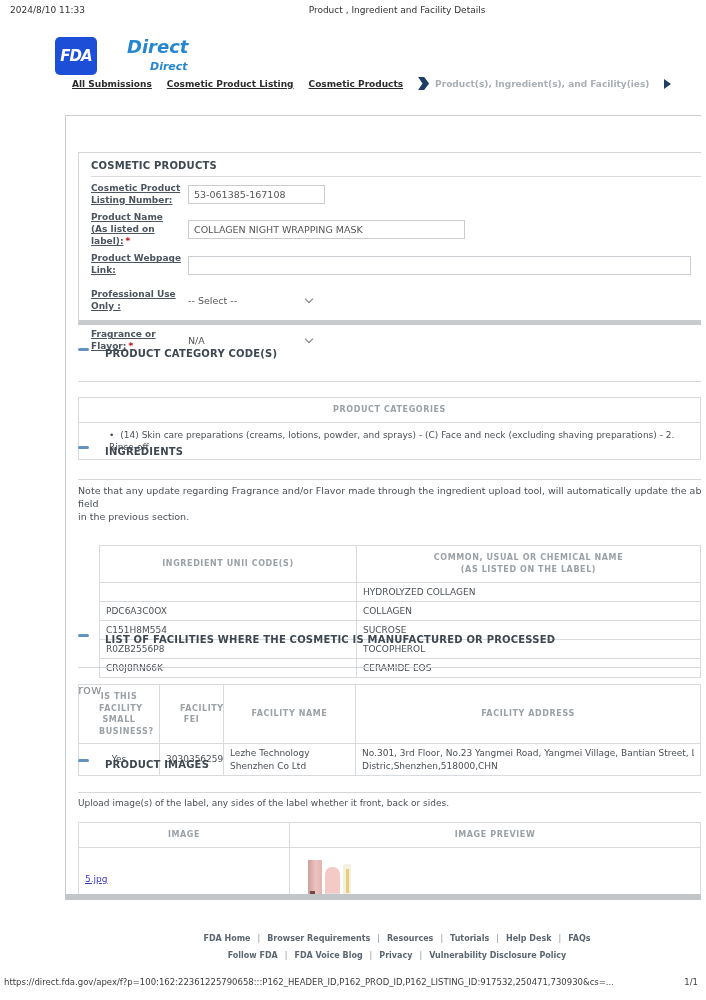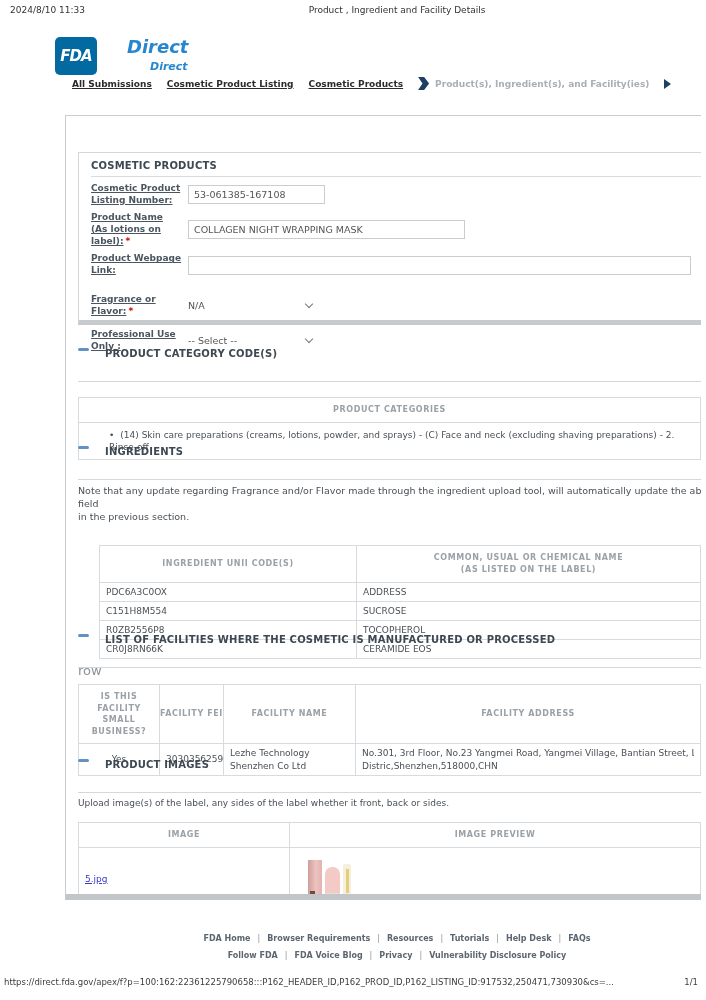--- a/index.html
+++ b/index.html
@@ -6,21 +6,21 @@
   html,body { width:706px; height:1000px; background:#fff; overflow:hidden; position:relative;
     font-family:"DejaVu Sans", sans-serif; color:#4a5056; }
 
   
   .print-date { position:absolute; top:5px; left:10px; font-size:9px; color:#333; }
   .print-title { position:absolute; top:5px; left:44px; width:706px; text-align:center; font-size:9px; color:#333; }
   .print-url { position:absolute; top:977px; left:4px; width:666px; font-size:8.5px; color:#3c3c3c; white-space:nowrap; overflow:hidden; }
   .print-page { position:absolute; top:977px; right:8px; font-size:8.5px; color:#3c3c3c; }
 
   
-  .fda-logo { position:absolute; left:55px; top:37px; width:42px; height:38px; background:#0369a1; border-radius:5px;
+  .fda-logo { position:absolute; left:55px; top:37px; width:42px; height:38px; background:#1d4ed8; border-radius:5px;
     color:#fff; font-weight:bold; font-style:italic; display:flex; align-items:center; justify-content:center;
     font-size:15px; letter-spacing:-1px; }
   .brand { position:absolute; left:127px; top:36px; color:#2787ce; font-size:18px; font-weight:bold; font-style:italic; }
   .brand-sub { position:absolute; left:150px; top:60px; color:#2787ce; font-size:11px; font-weight:bold; font-style:italic; }
 
   
   .nav { position:absolute; left:72px; top:77px; display:flex; align-items:center; gap:15px; font-size:9px; white-space:nowrap; }
   .nav-link { color:#2b2b2b; font-weight:700; text-decoration:underline; cursor:pointer;text-align:center; }
   .crumb-arrow { width:11px; height:13px; background:#1c3f63; display:inline-block;
     clip-path:polygon(0 0,55% 0,100% 50%,55% 100%,0 100%,40% 50%); margin-right:-9px; }
@@ -49,21 +49,21 @@
     transform:rotate(45deg); display:inline-block; margin-top:-3px; }
 
   
   .section { position:absolute; left:12px; right:0; }
   .sec-head { display:flex; align-items:flex-start; gap:16px; padding-bottom:22px; border-bottom:1px solid #d5d8da; }
   .sec-dash { width:11px; height:3px; background:#6292c3; border-radius:2px; flex:none; }
   .sec-title { font-size:10px; font-weight:700; color:#3d4852; letter-spacing:0.2px; white-space:nowrap; }
 
   table.tbl { border-collapse:collapse; width:100%; table-layout:fixed; }
   .tbl th { border:1px solid #d8dbdd; color:#9aa1a7; font-size:8px; font-weight:600; letter-spacing:0.6px;
-    text-align:center; padding:6px 0; line-height:1.45; }
+    text-align:center; padding:6px 20px; line-height:1.45; }
   .tbl td { border:1px solid #d8dbdd; font-size:9px; color:#4a5056; padding:3px 6px; line-height:1.35;
     vertical-align:middle; overflow:hidden; }
 
   .sec-categories { top:232px; }
   .cat-row td { padding:6px 6px 6px 30px; }
   .bullet { margin-right:6px; }
 
   .sec-ingredients { top:330px; }
   .note { margin-top:5px; }
   .note div { font-size:9.5px; color:#4a5056; line-height:1.35; white-space:nowrap; overflow:hidden; }
@@ -126,45 +126,45 @@
       <div class="flabel">
         <span class="u">Cosmetic Product</span><br>
         <span class="u">Listing Number:</span>
       </div>
       <input class="finput w-listing" value="53-061385-167108" style="">
     </div>
 
     <div class="frow">
       <div class="flabel">
         <span class="u">Product Name</span><br>
-        <span class="u">(As lotions on label):</span><span class="req">*</span>
+        <span class="u">(As listed on label):</span><span class="req">*</span>
       </div>
       <input class="finput w-name" value="COLLAGEN NIGHT WRAPPING MASK" style="">
     </div>
 
     <div class="frow">
       <div class="flabel">
         <span class="u">Product Webpage Link:</span>
       </div>
       <input class="finput w-web" value="" style="">
     </div>
 
+    <div class="frow sel-row" style="margin-top:12px;">
+      <div class="flabel">
+        <span class="u">Professional Use Only :</span>
+      </div>
+      <span class="sel-value">-- Select --</span>
+      <span class="chev"></span>
+    </div>
+
     <div class="frow sel-row" style="margin-top:17px;">
       <div class="flabel">
         <span class="u">Fragrance or Flavor:</span><span class="req">*</span>
       </div>
       <span class="sel-value">N/A</span>
-      <span class="chev"></span>
-    </div>
-
-    <div class="frow sel-row" style="margin-top:12px;">
-      <div class="flabel">
-        <span class="u">Professional Use Only :</span>
-      </div>
-      <span class="sel-value">-- Select --</span>
       <span class="chev"></span>
     </div>
   </div>
 
   <div class="section sec-categories">
     <div class="sec-head">
       <span class="sec-dash"></span>
       <span class="sec-title">PRODUCT CATEGORY CODE(S)</span>
     </div>
     <table class="tbl" style="margin-top:15px;">
@@ -199,22 +199,26 @@
         </colgroup>
       <tbody>
           <tr>
         <th>INGREDIENT UNII CODE(S)</th>
         <th>
           <div>COMMON, USUAL OR CHEMICAL NAME</div>
           <div>(AS LISTED ON THE LABEL)</div>
         </th>
       </tr>
       <tr>
+        <td></td>
+        <td>HYDROLYZED COLLAGEN</td>
+      </tr>
+      <tr>
         <td>PDC6A3C0OX</td>
-        <td>ADDRESS</td>
+        <td>COLLAGEN</td>
       </tr>
       <tr>
         <td>C151H8M554</td>
         <td>SUCROSE</td>
       </tr>
       <tr>
         <td>R0ZB2556P8</td>
         <td>TOCOPHEROL</td>
       </tr>
       <tr>

